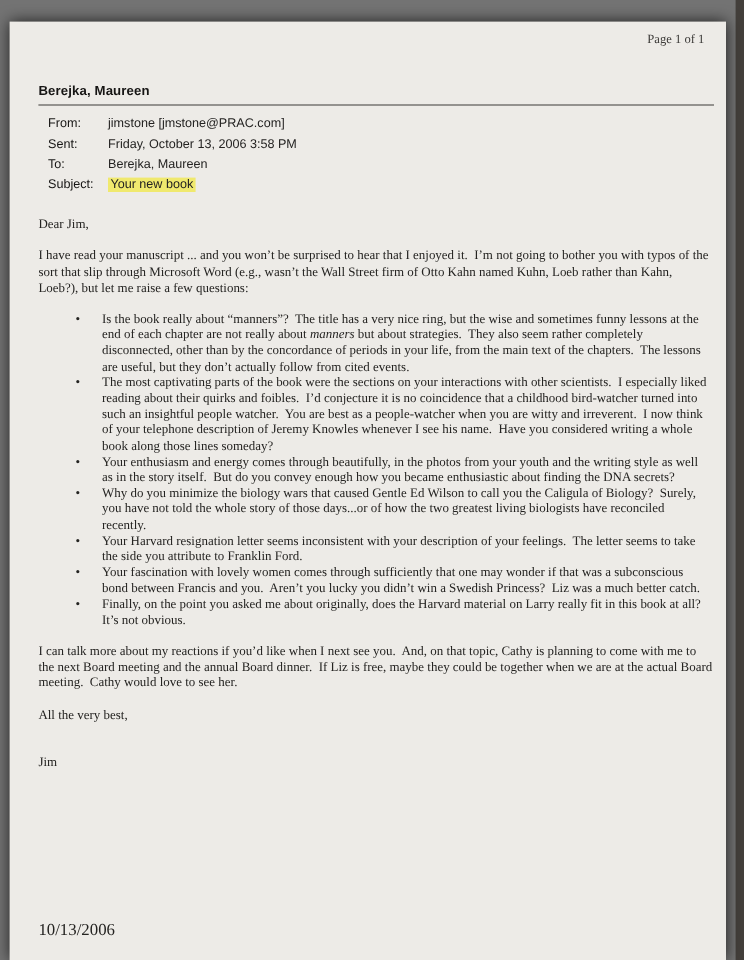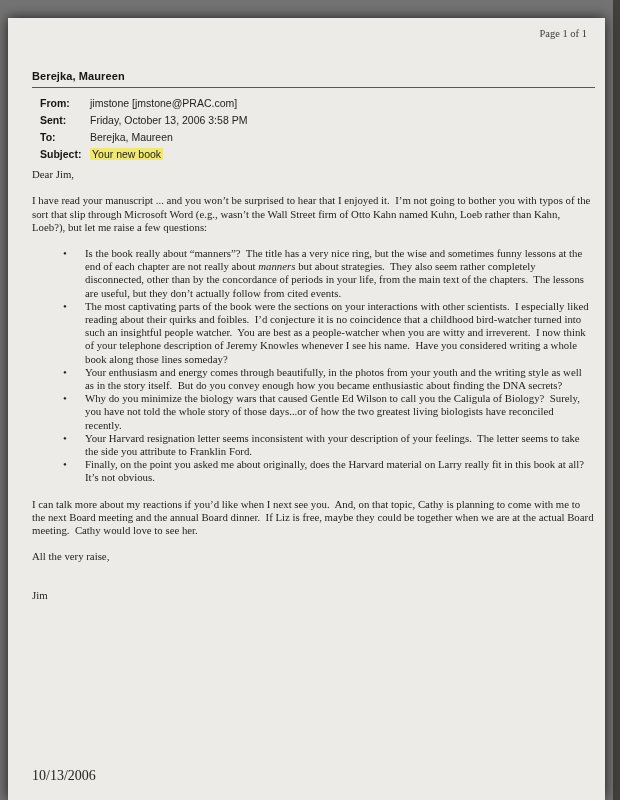--- a/index.html
+++ b/index.html
@@ -21,24 +21,24 @@
   .page-number { text-align:right; font-size:10.5px; color:#3c3a38; padding-right:8px; }
 
   .recipient {
     font-family:"Liberation Sans", sans-serif; font-weight:bold;
     font-size:11px; margin-top:31px; color:#161514; letter-spacing:0.1px;
   }
   .divider { border:none; border-top:1.5px solid #5a5855; margin:5px 0 7px 0; }
 
   .meta { font-family:"Liberation Sans", sans-serif; font-size:10.5px; border-collapse:collapse; margin-left:8px; }
   .meta td { padding:2.4px 0; vertical-align:top; color:#242322; }
-  .meta .label { font-weight:bold; width:50px; color:#161514; }
+  .meta .label { font-weight:normal; width:50px; color:#161514; }
   .hl { background:#f0e96e; padding:0 2px;margin-top:15px; }
 
-  .body { font-size:10.8px; line-height:13.2px; margin-top:6px; color:#242321; }
+  .body { font-size:10.8px; line-height:13.2px; margin-top:19px; color:#242321; }
   .body p { margin:0 0 13px 0; white-space:pre-wrap; }
 
   ul.bullets { margin:0 0 13px 0; list-style:none; }
   ul.bullets li { position:relative; padding-left:53px; padding-right:4px; white-space:pre-wrap; }
   ul.bullets li::before { content:"\2022"; position:absolute; left:31px; top:0; font-size:11px; }
 
   .signoff { margin-bottom:26px !important; }
 
   .footer-date { position:absolute; left:24px; bottom:16px; font-size:14px; color:#242321; }
   .it { font-style:italic; }
@@ -83,26 +83,27 @@
         <p>Dear Jim,</p>
 
         <p>I have read your manuscript ... and you won’t be surprised to hear that I enjoyed it.  I’m not going to bother you with typos of the sort that slip through Microsoft Word (e.g., wasn’t the Wall Street firm of Otto Kahn named Kuhn, Loeb rather than Kahn, Loeb?), but let me raise a few questions:</p>
 
         <ul class="bullets">
           <li><span>Is the book really about “manners”?  The title has a very nice ring, but the wise and sometimes funny lessons at the end of each chapter are not really about </span><span class="it">manners</span><span> but about strategies.  They also seem rather completely disconnected, other than by the concordance of periods in your life, from the main text of the chapters.  The lessons are useful, but they don’t actually follow from cited events.</span></li>
           <li>The most captivating parts of the book were the sections on your interactions with other scientists.  I especially liked reading about their quirks and foibles.  I’d conjecture it is no coincidence that a childhood bird-watcher turned into such an insightful people watcher.  You are best as a people-watcher when you are witty and irreverent.  I now think of your telephone description of Jeremy Knowles whenever I see his name.  Have you considered writing a whole book along those lines someday?</li>
           <li>Your enthusiasm and energy comes through beautifully, in the photos from your youth and the writing style as well as in the story itself.  But do you convey enough how you became enthusiastic about finding the DNA secrets?</li>
           <li>Why do you minimize the biology wars that caused Gentle Ed Wilson to call you the Caligula of Biology?  Surely, you have not told the whole story of those days...or of how the two greatest living biologists have reconciled recently.</li>
           <li>Your Harvard resignation letter seems inconsistent with your description of your feelings.  The letter seems to take the side you attribute to Franklin Ford.</li>
+          <li>Your fascination with lovely women comes through sufficiently that one may wonder if that was a subconscious bond between Francis and you.  Aren’t you lucky you didn’t win a Swedish Princess?  Liz was a much better catch.</li>
           <li>Finally, on the point you asked me about originally, does the Harvard material on Larry really fit in this book at all?  It’s not obvious.</li>
         </ul>
 
         <p>I can talk more about my reactions if you’d like when I next see you.  And, on that topic, Cathy is planning to come with me to the next Board meeting and the annual Board dinner.  If Liz is free, maybe they could be together when we are at the actual Board meeting.  Cathy would love to see her.</p>
 
-        <p class="signoff">All the very raise,</p>
+        <p class="signoff">All the very best,</p>
 
         <p>Jim</p>
       </div>
 
       <div class="footer-date">10/13/2006</div>
 
     </div>
   </div>
 </div>
 

